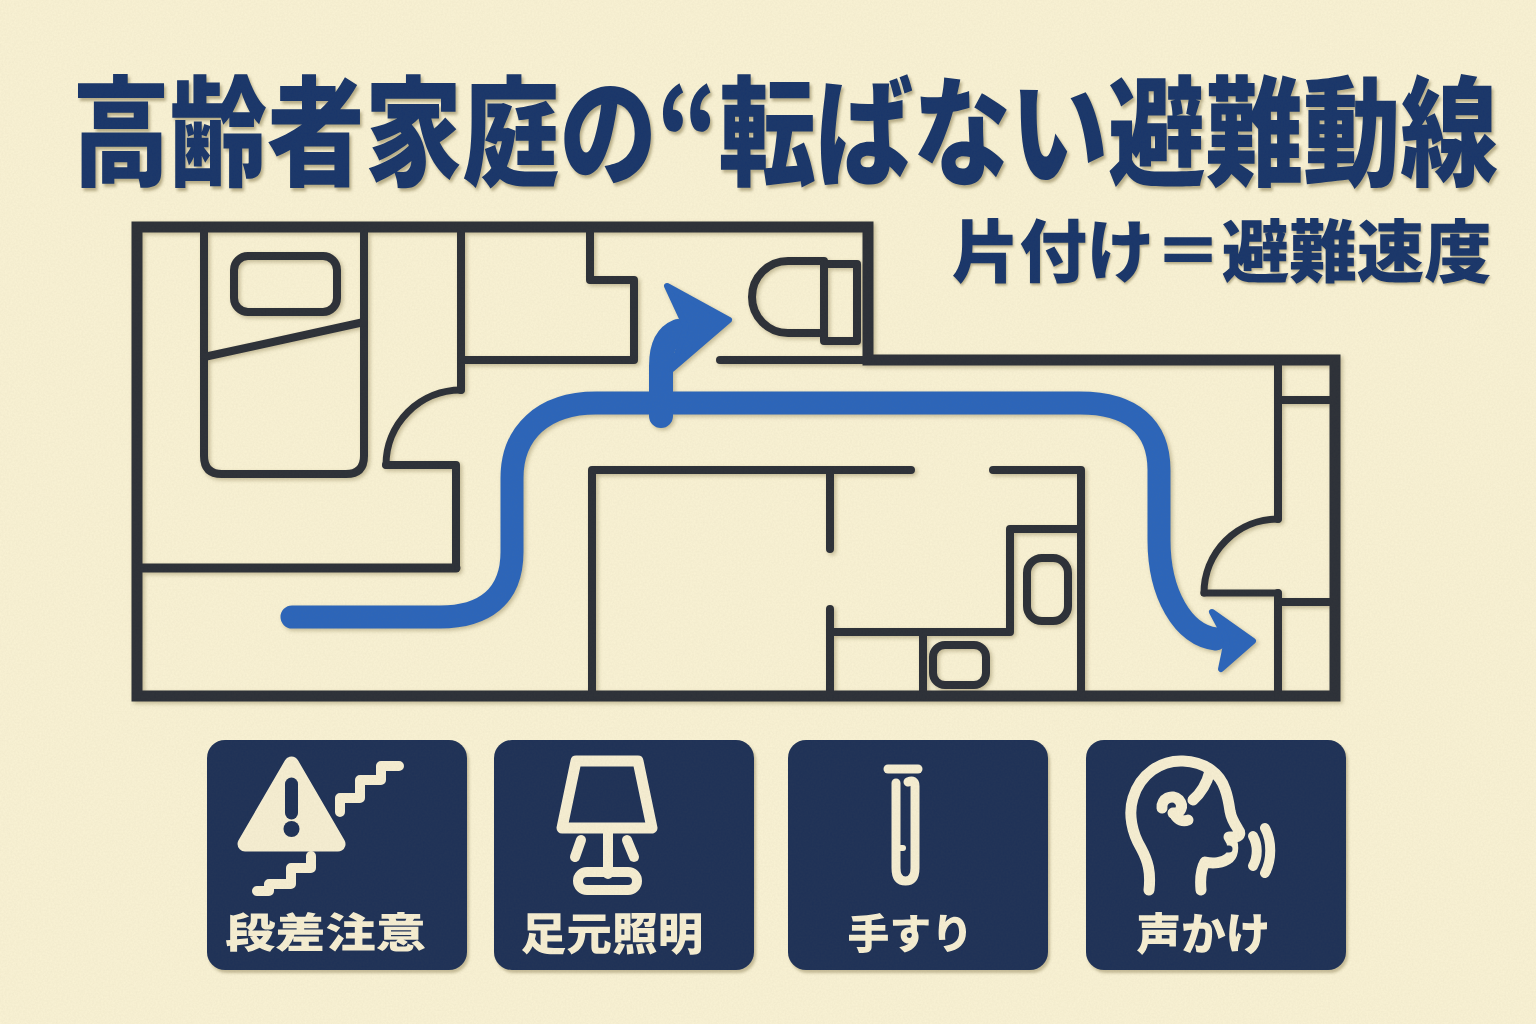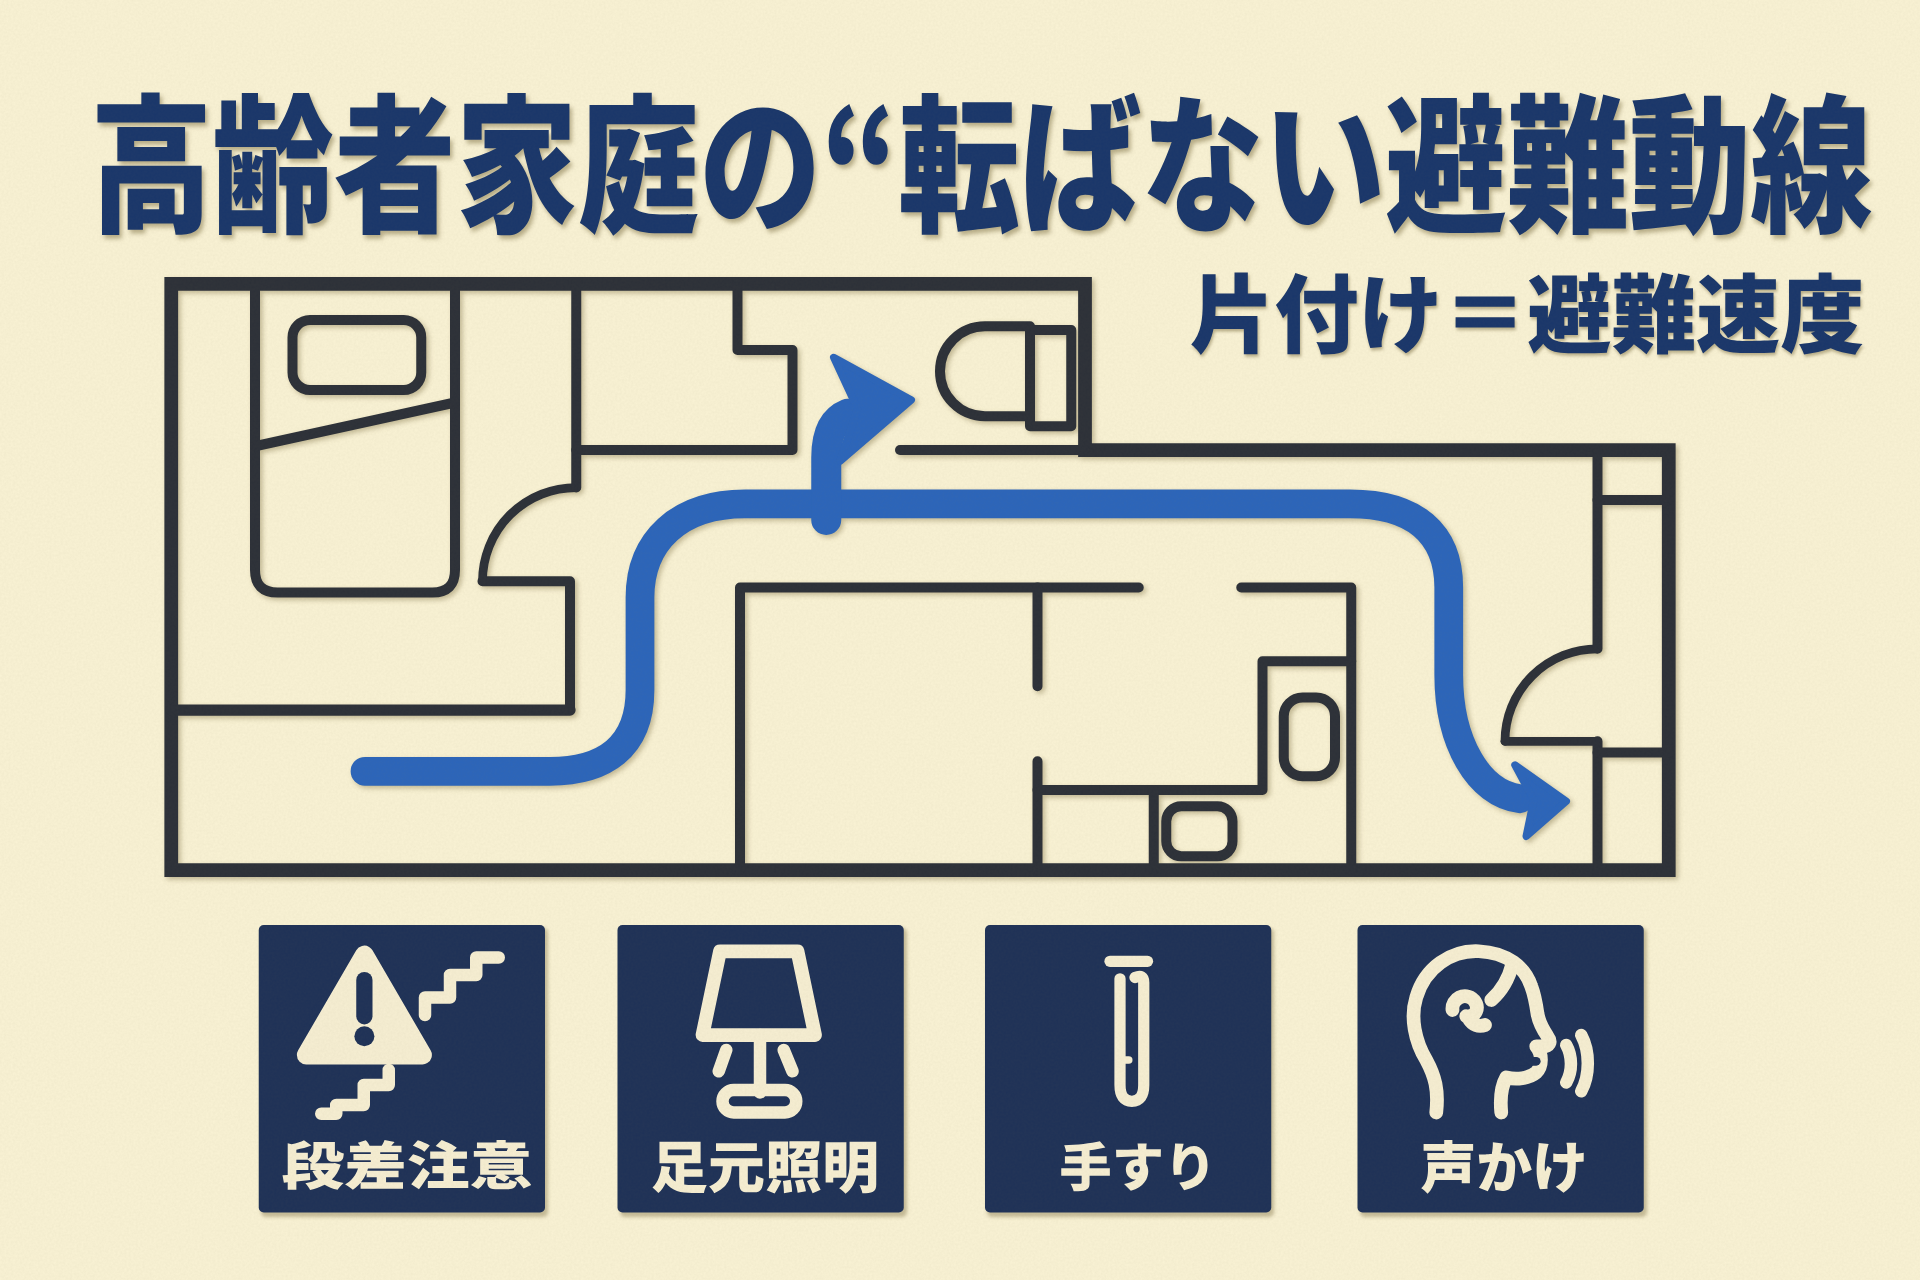--- a/index.html
+++ b/index.html
@@ -12,22 +12,22 @@
   .sr-text { position:absolute; color:transparent; white-space:nowrap;
               overflow:hidden; pointer-events:none; z-index:3;
               font-family:"Liberation Sans", sans-serif; font-weight:bold; }
   svg { display:block; }
   .glyphs { fill:#19366B; }
   .title-wrap  { left:0; top:0;  width:1536px; height:210px;
                   filter:drop-shadow(2px 3px 1.5px rgba(120,105,60,.5)); }
   .plan-wrap   { left:0; top:0; width:1536px; height:1024px;
                   filter:drop-shadow(2px 2.5px 2px rgba(120,105,60,.42)); }
   .cards-wrap  { left:0; top:0; width:1536px; height:1024px; }
-  .card { position:absolute; top:740px; width:229px; height:230px;
-           background:#1E3157; border-radius:4px;
+  .card { position:absolute; top:740px; width:260px; height:230px;
+           background:#1E3157; border-radius:18px;
            box-shadow:2px 3px 3px rgba(120,105,60,.4); }
   .card svg.icon-svg, .card svg.label-svg { position:absolute; left:0; top:0; }
   #grain { position:absolute; inset:0; z-index:5; pointer-events:none; opacity:.065; }
 </style>
 </head>
 <body>
 
 <div id="stage">
 
   <div class="abs title-wrap">

